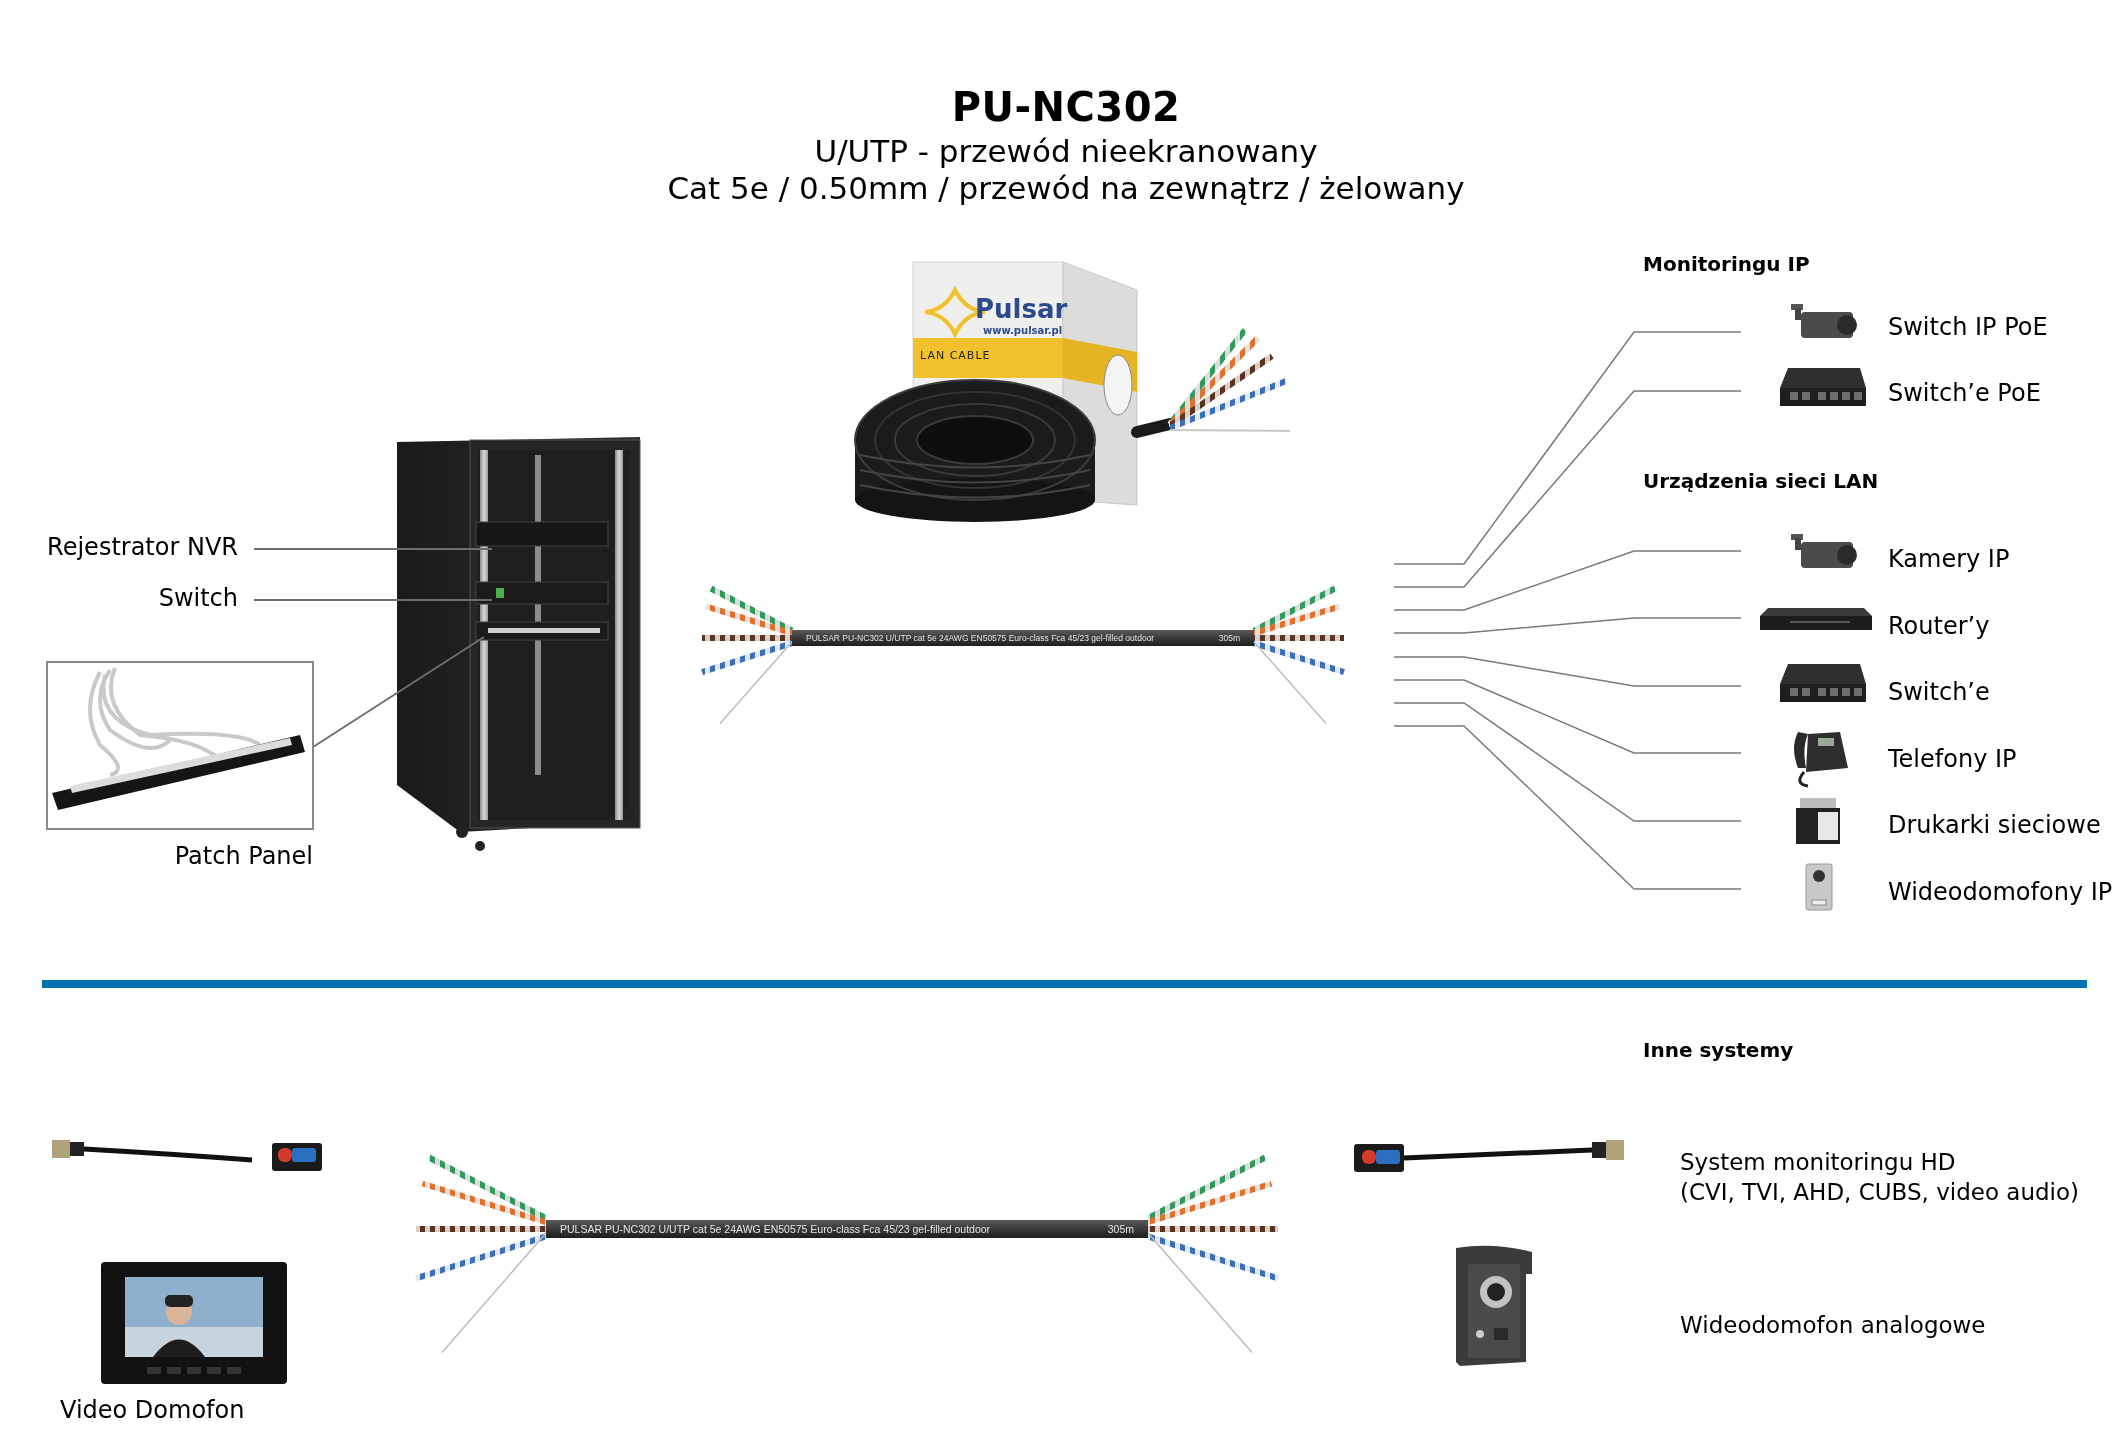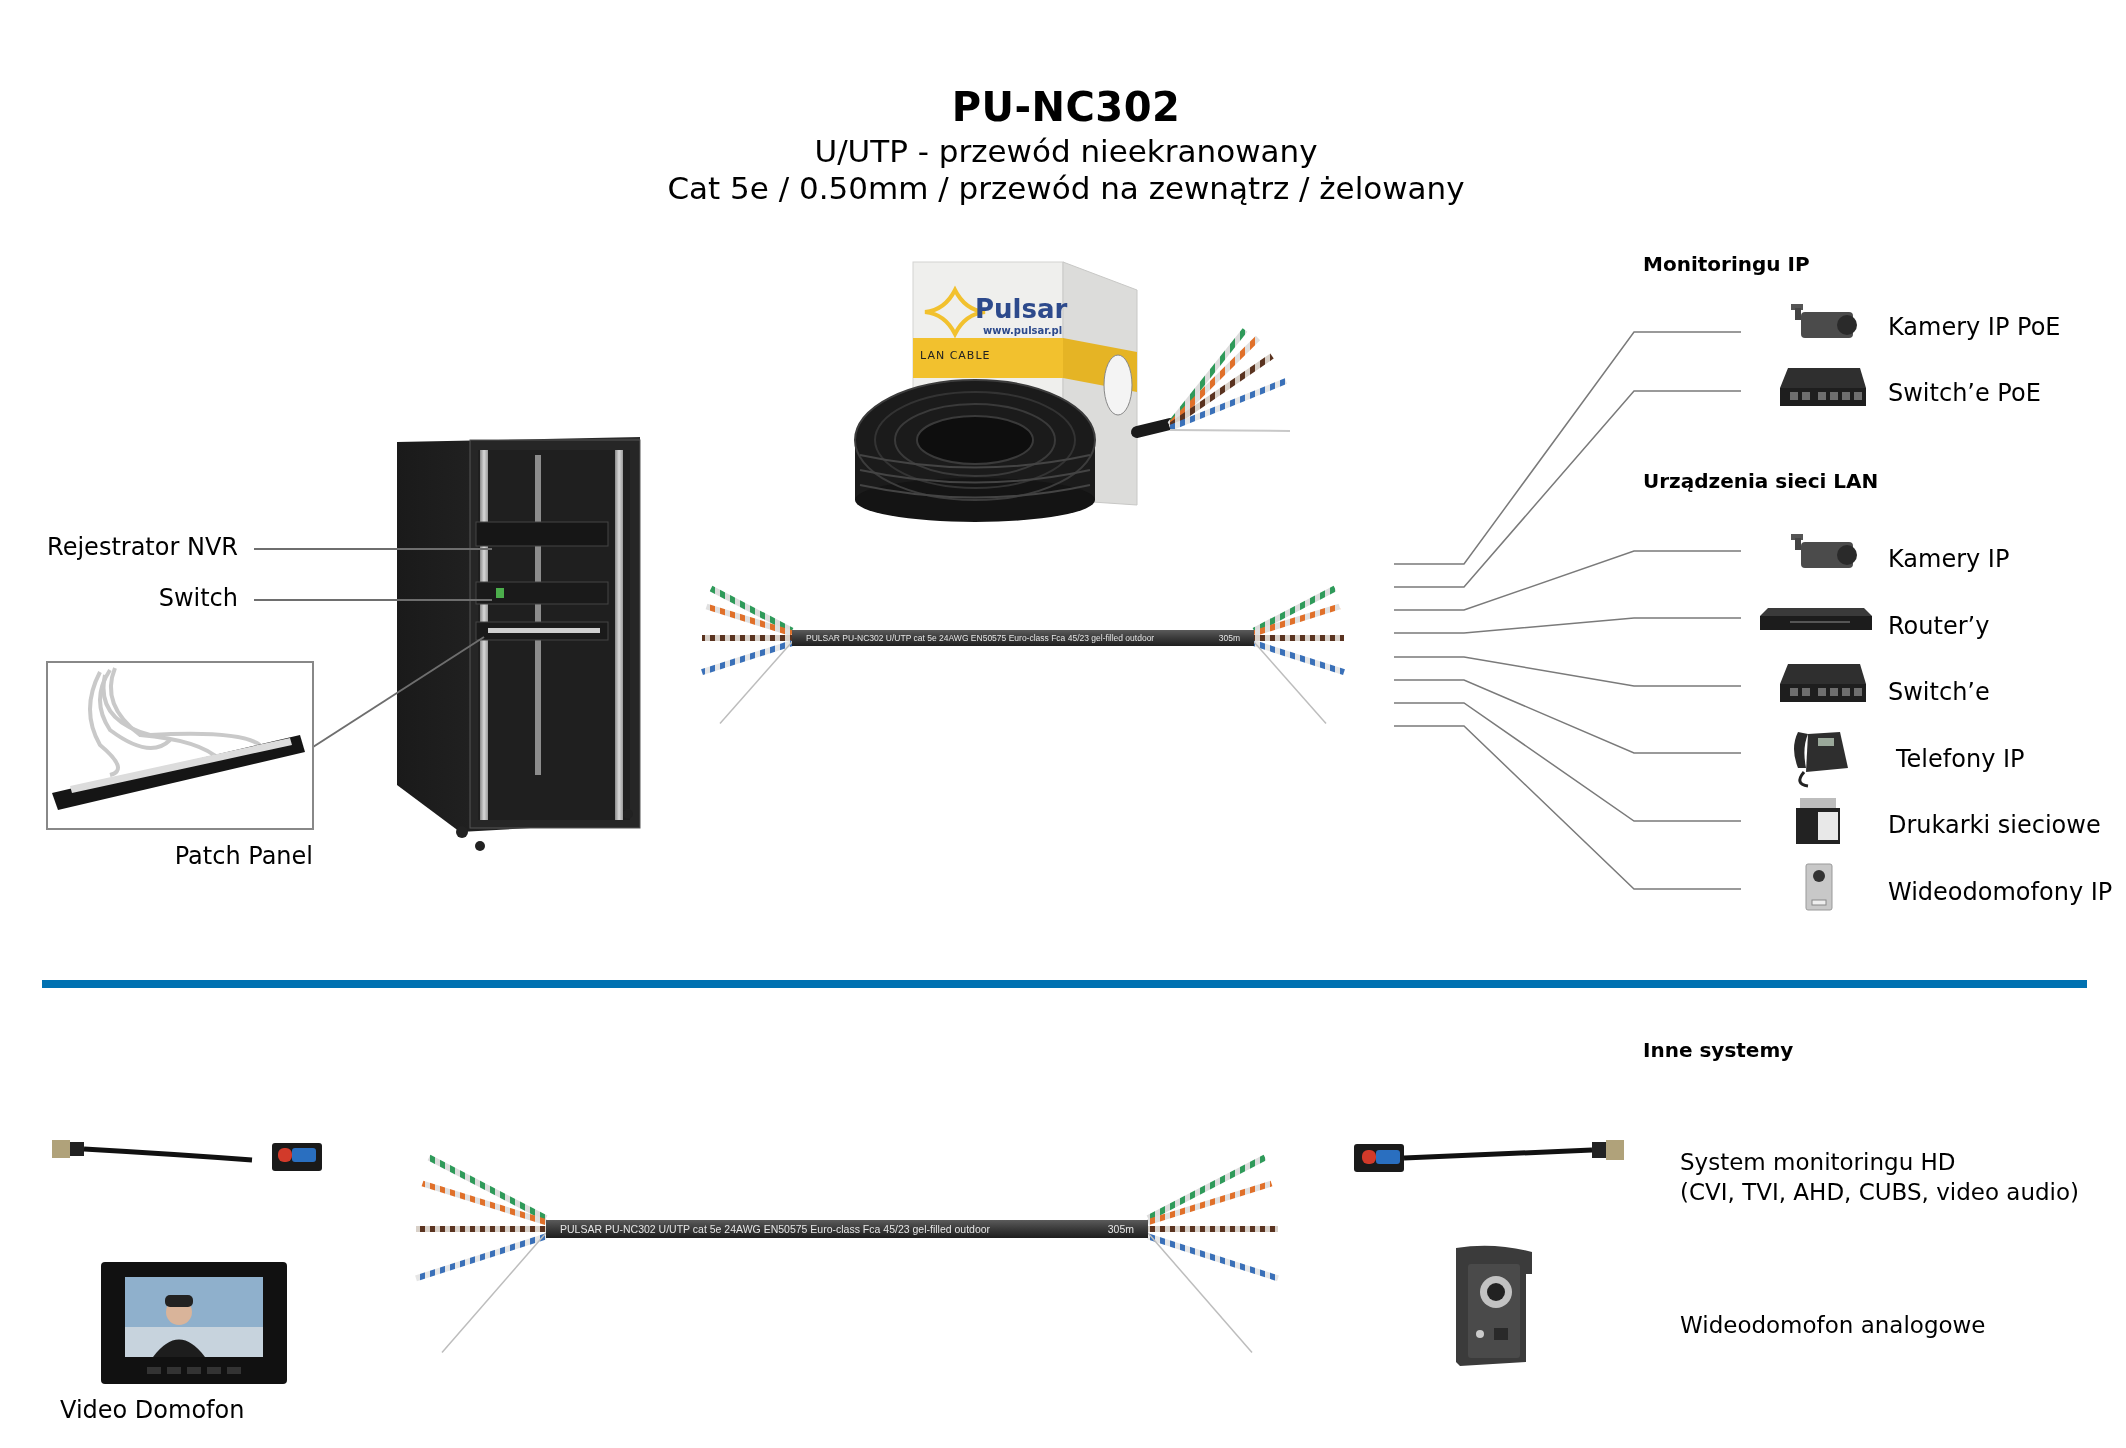--- a/index.html
+++ b/index.html
@@ -276,28 +276,28 @@
   </g>
 </svg>
 
 <div class="divider" id="divider" style="background: rgb(0, 113, 177);"></div>
 
 <div class="abs lbl" style="right:1888px; top:533px;">Rejestrator NVR</div>
 <div class="abs lbl" style="right:1888px; top:584px;">Switch</div>
 <div class="abs lbl" style="left:47px; width:266px; text-align:right; top:842px;">Patch Panel</div>
 
 <div class="abs heading" style="left:1643px; top:252px;">Monitoringu IP</div>
-<div class="abs lbl" style="left:1888px; top:313px;">Kamery IP PoE</div>
+<div class="abs lbl" style="left:1888px; top:313px;">Switch IP PoE</div>
 <div class="abs lbl" style="left:1888px; top:379px;">Switch’e PoE</div>
 
 <div class="abs heading" style="left:1643px; top:469px;">Urządzenia sieci LAN</div>
 <div class="abs lbl" style="left:1888px; top:545px;text-align:center;">Kamery IP</div>
 <div class="abs lbl" style="left:1888px; top:612px;">Router’y</div>
 <div class="abs lbl" style="left:1888px; top:678px;">Switch’e</div>
-<div class="abs lbl" style="left:1888px; top:745px;margin-left:8px;">Telefony IP</div>
+<div class="abs lbl" style="left:1888px; top:745px;">Telefony IP</div>
 <div class="abs lbl" style="left:1888px; top:811px;">Drukarki sieciowe</div>
 <div class="abs lbl" style="left:1888px; top:878px;">Wideodomofony IP</div>
 
 <div class="abs heading" style="left:1643px; top:1038px;">Inne systemy</div>
 <div class="abs lbl-sm" style="left:1680px; top:1147px;">
   <div>System monitoringu HD</div>
   <div>(CVI, TVI, AHD, CUBS, video audio)</div>
 </div>
 <div class="abs lbl-sm" style="left:1680px; top:1310px;">Wideodomofon analogowe</div>
 <div class="abs lbl" style="left:60px; width:268px; text-align:left; top:1396px;">Video Domofon</div>

